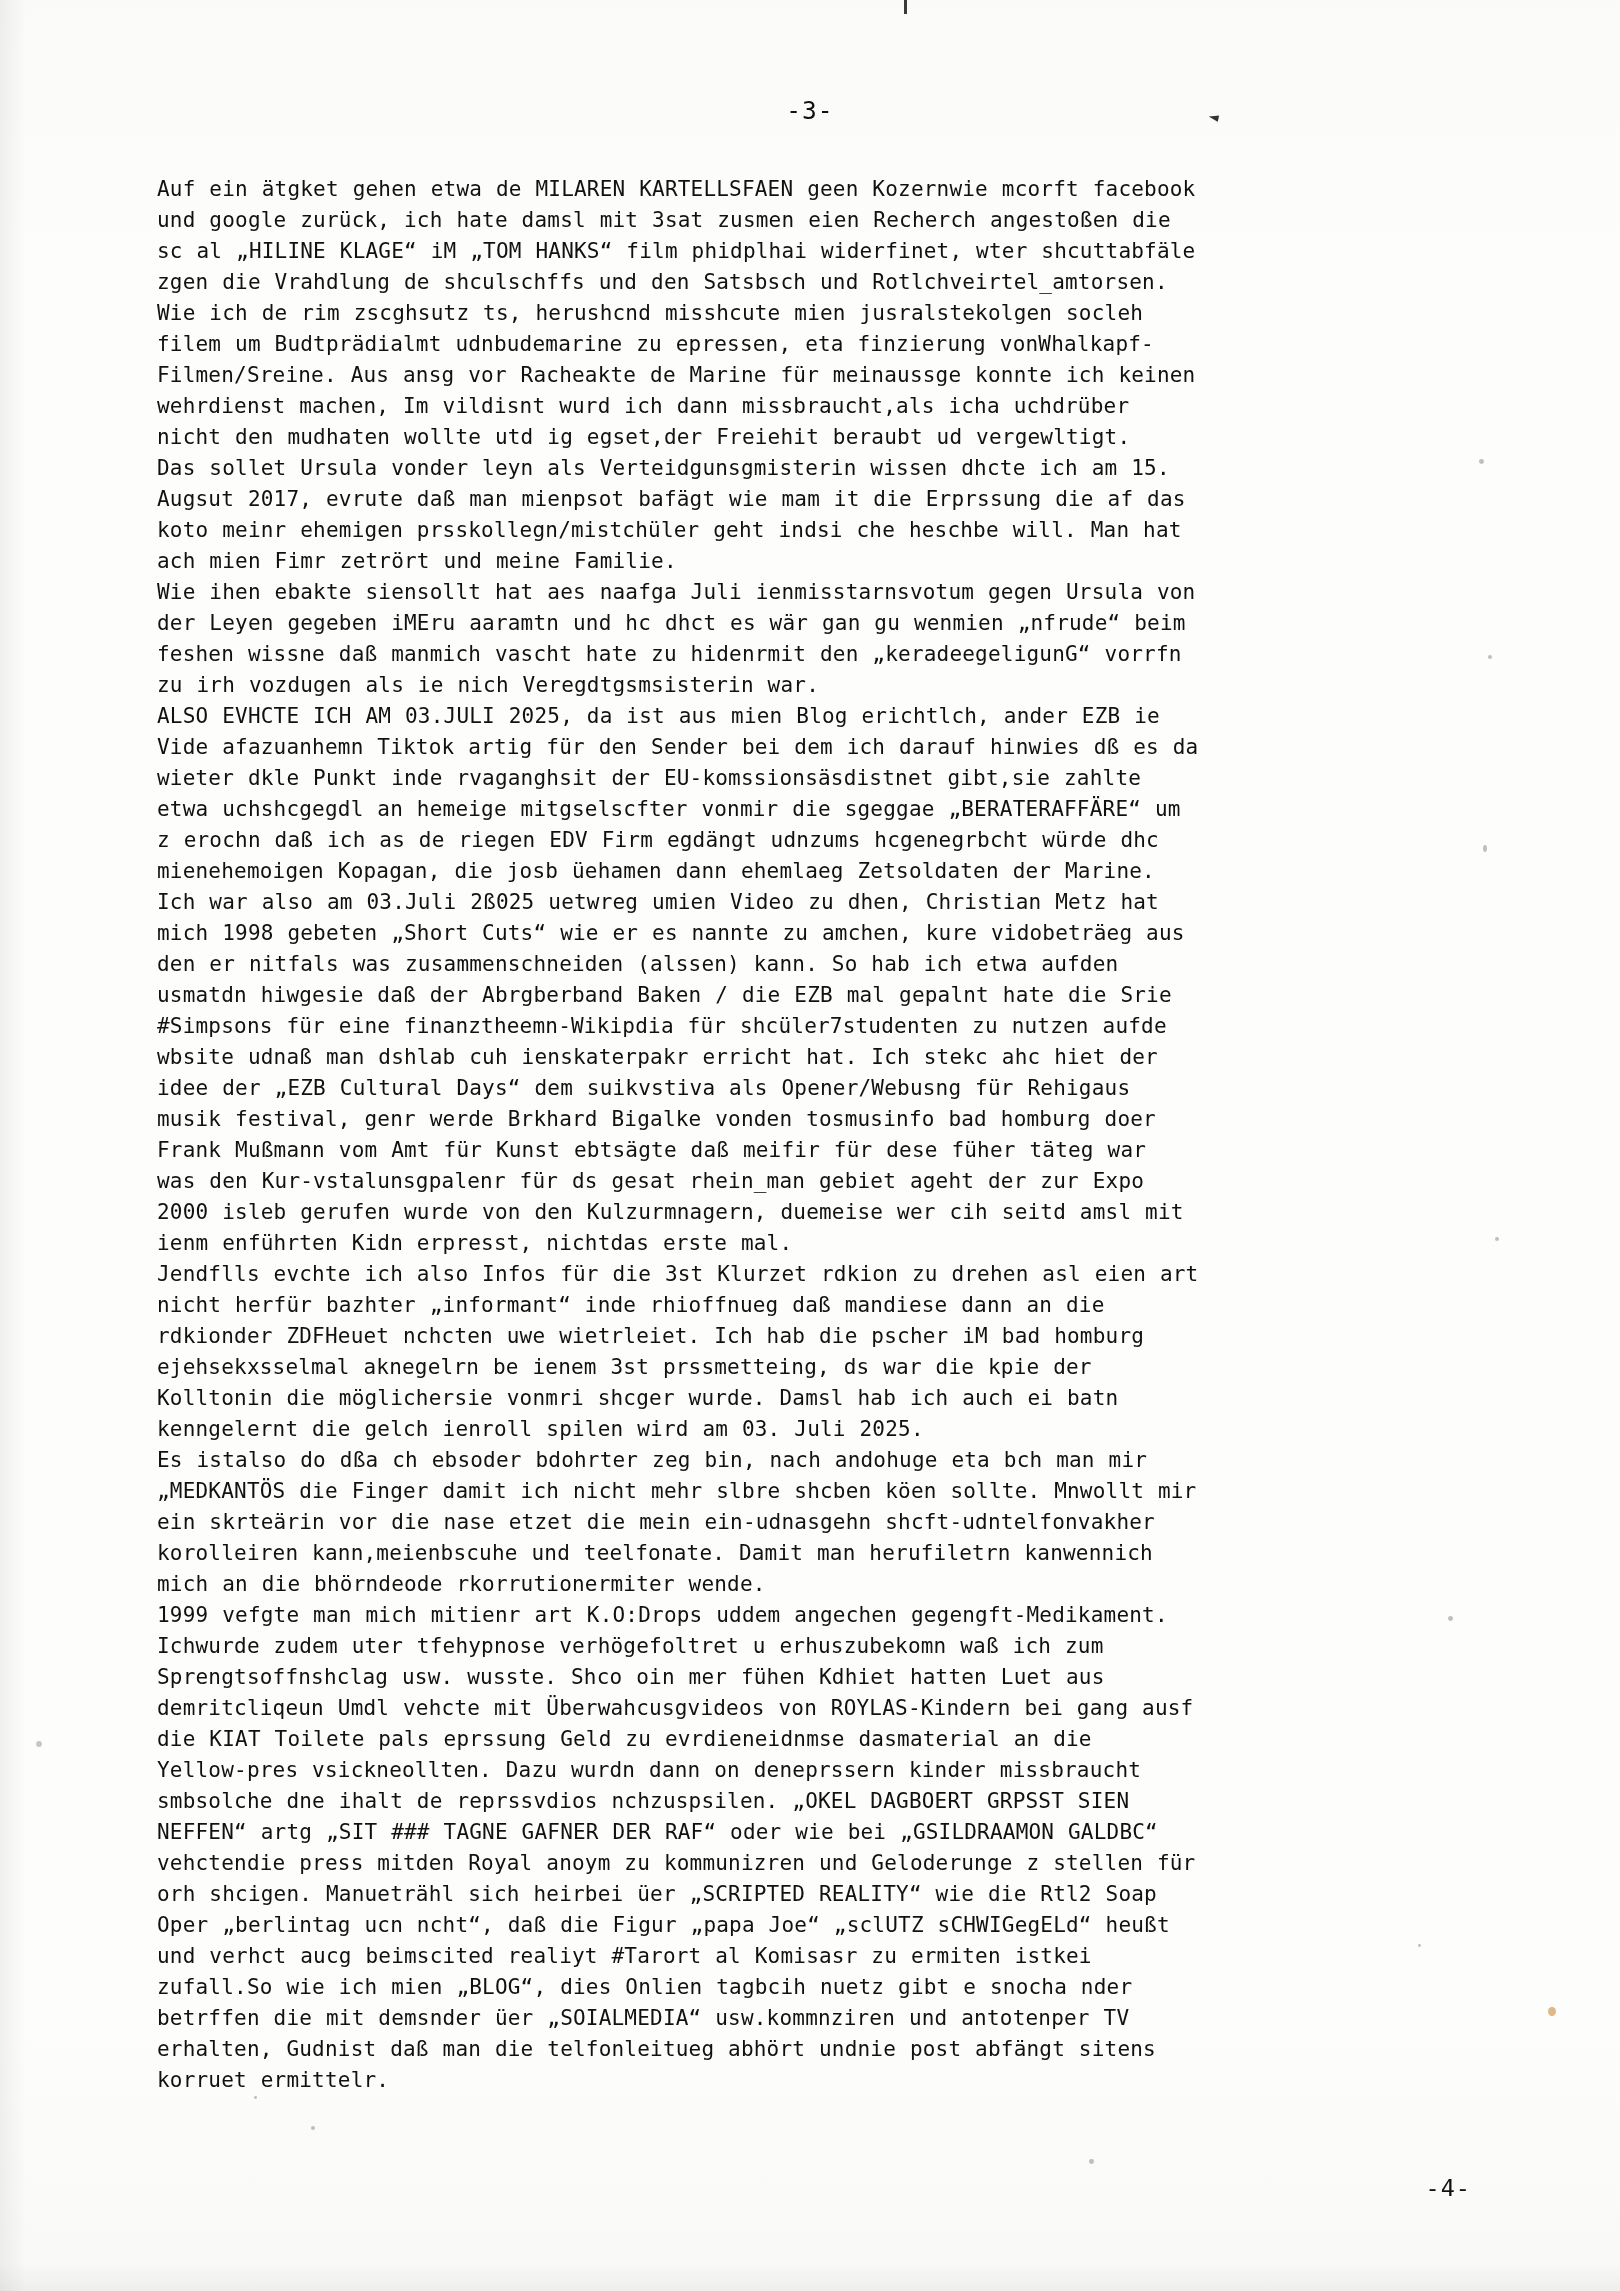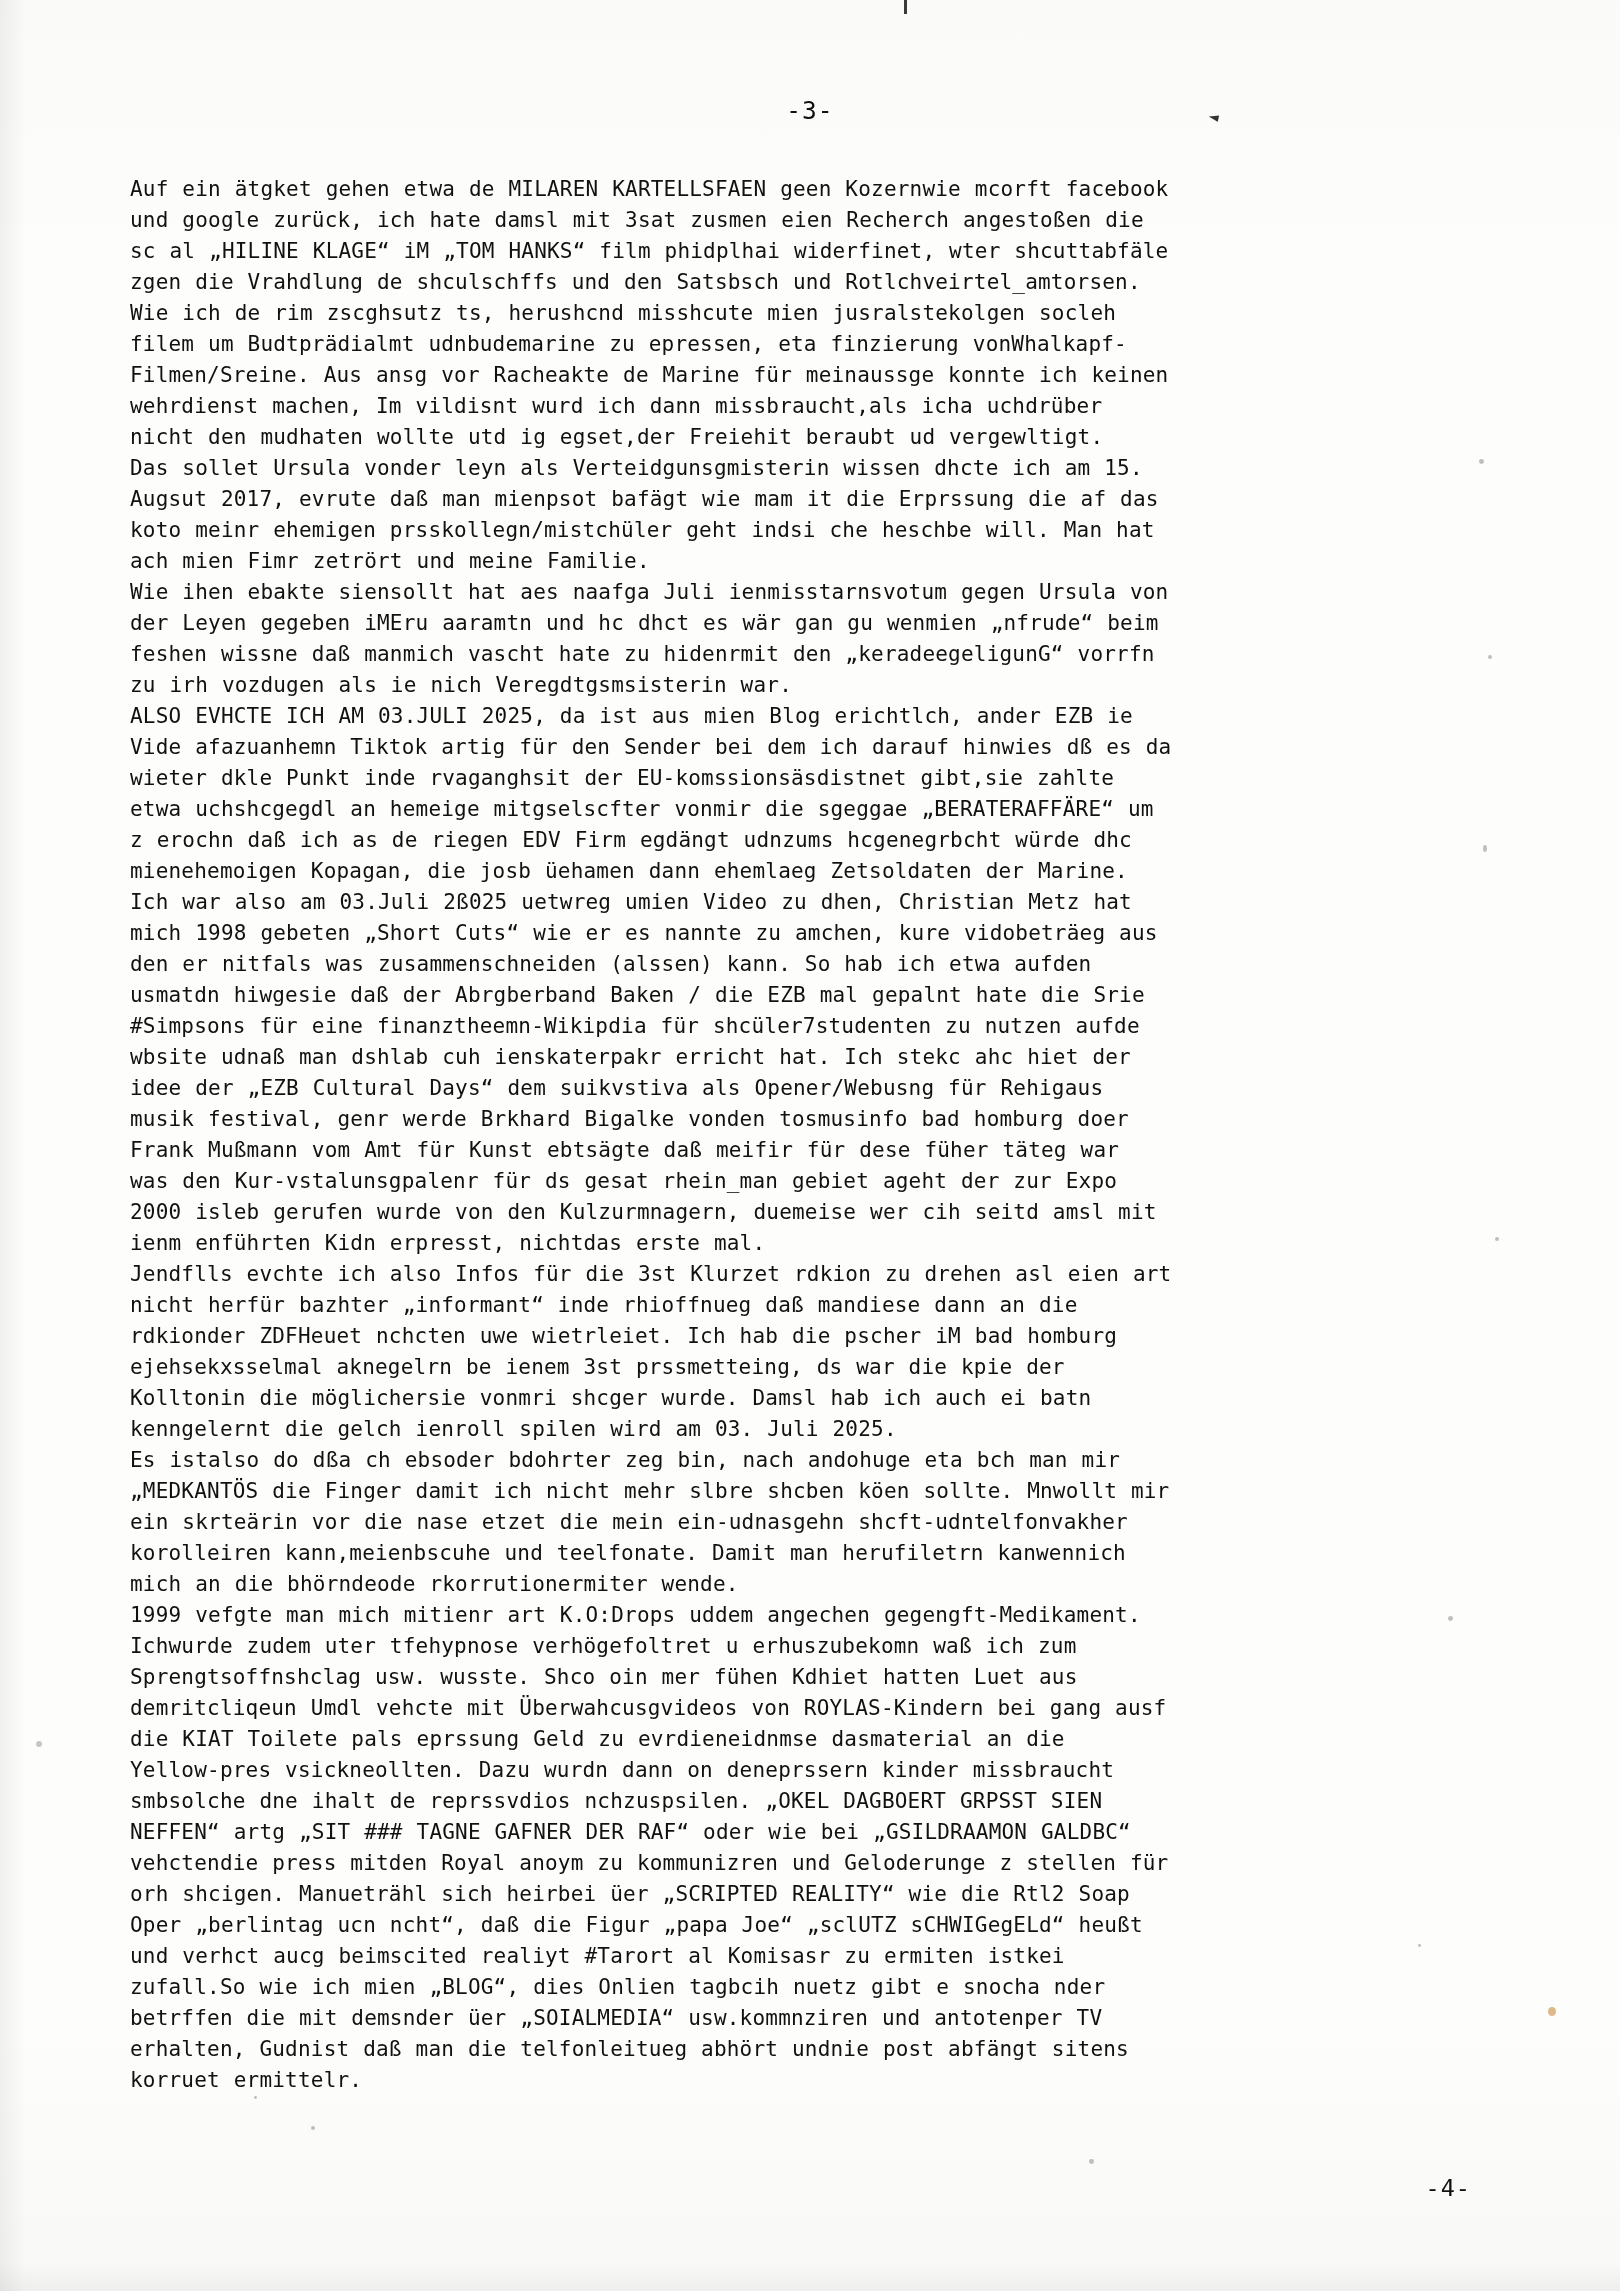--- a/index.html
+++ b/index.html
@@ -46,21 +46,21 @@
     position: absolute;
     top: 0px;
     left: 904px;
     width: 2.9px;
     height: 13.7px;
     background: #3a3a3a;
   }
   .body-text {
     position: absolute;
     top: 174px;
-    left: 130px;
+    left: 157px;
     width: 1329px;
     font-size: 21px;
     line-height: 31px;
     letter-spacing: 0.2px;
     white-space: pre-wrap;
     word-spacing: 1px;
     text-align: left;
   }
   .page-number-bottom {
     position: absolute;

